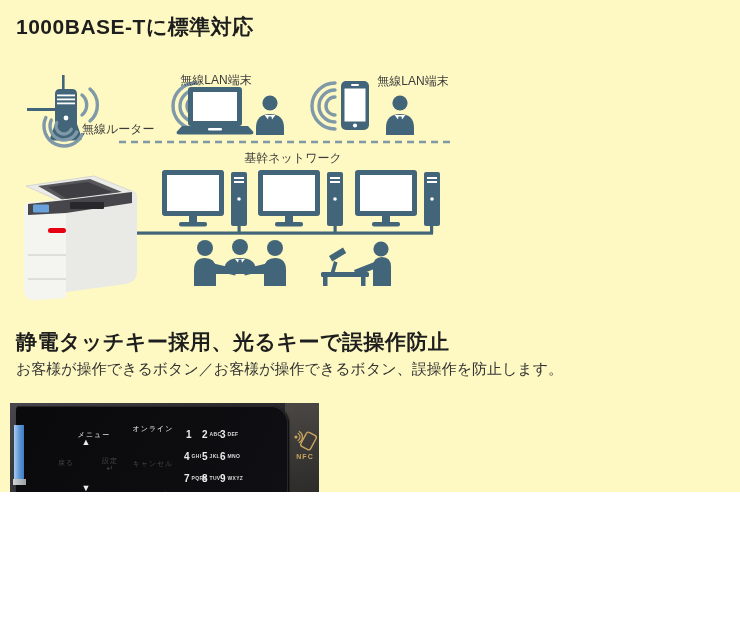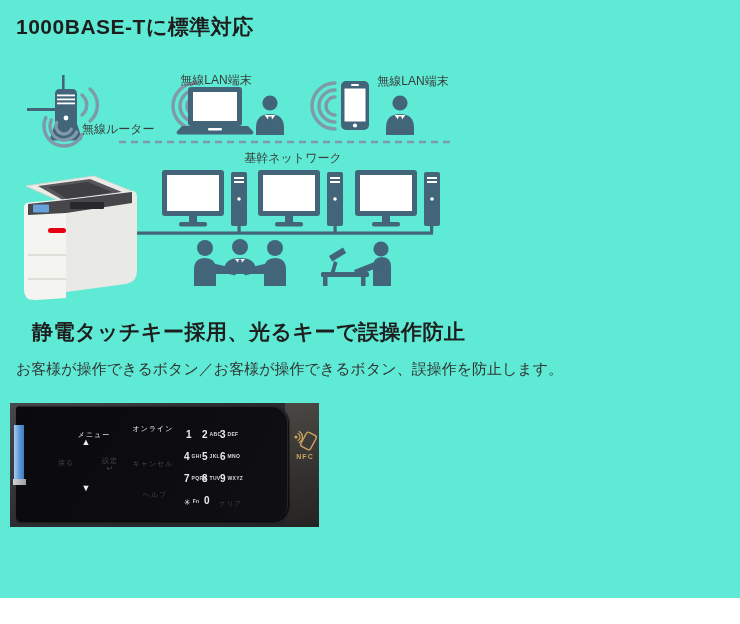--- a/index.html
+++ b/index.html
@@ -1,22 +1,22 @@
 <!DOCTYPE html>
 <html><head>
 <meta charset="utf-8">
 <style>
   * { margin:0; padding:0; box-sizing:border-box; }
   html,body { background:#fff; }
   body { font-family:"Liberation Sans","DejaVu Sans",sans-serif; }
-  #screen { position:relative; width:740px; height:598px; background:#5eead4; overflow:hidden; }
+  #screen { position:relative; width:740px; height:492px; background:#fef9c3; overflow:hidden; }
 
   .h-title { position:absolute; left:16px; font-size:21px; font-weight:bold; color:#1e1e1e; letter-spacing:0.5px; white-space:nowrap; }
   #title1 { top:13px; }
-  #title2 { top:318px;margin-left:16px; }
+  #title2 { top:328px; }
   .body-text { position:absolute; left:16px; top:360px; font-size:15px; color:#333; white-space:nowrap; }
 
   .diagram { position:absolute; left:0; top:58px; width:500px; height:258px; }
   .dlabel { font-size:12px; fill:#3b3b3b; }
   .if { fill:#42657a; }
   .wt { fill:#ffffff; }
   .ws { stroke:#7f99a8; fill:none; stroke-width:3.4; stroke-linecap:round; }
 
   .photo { position:absolute; left:10px; top:403px; width:309px; height:124px;
            background:linear-gradient(150deg,#47474d,#2b2b2f 45%,#232327); overflow:hidden; }

